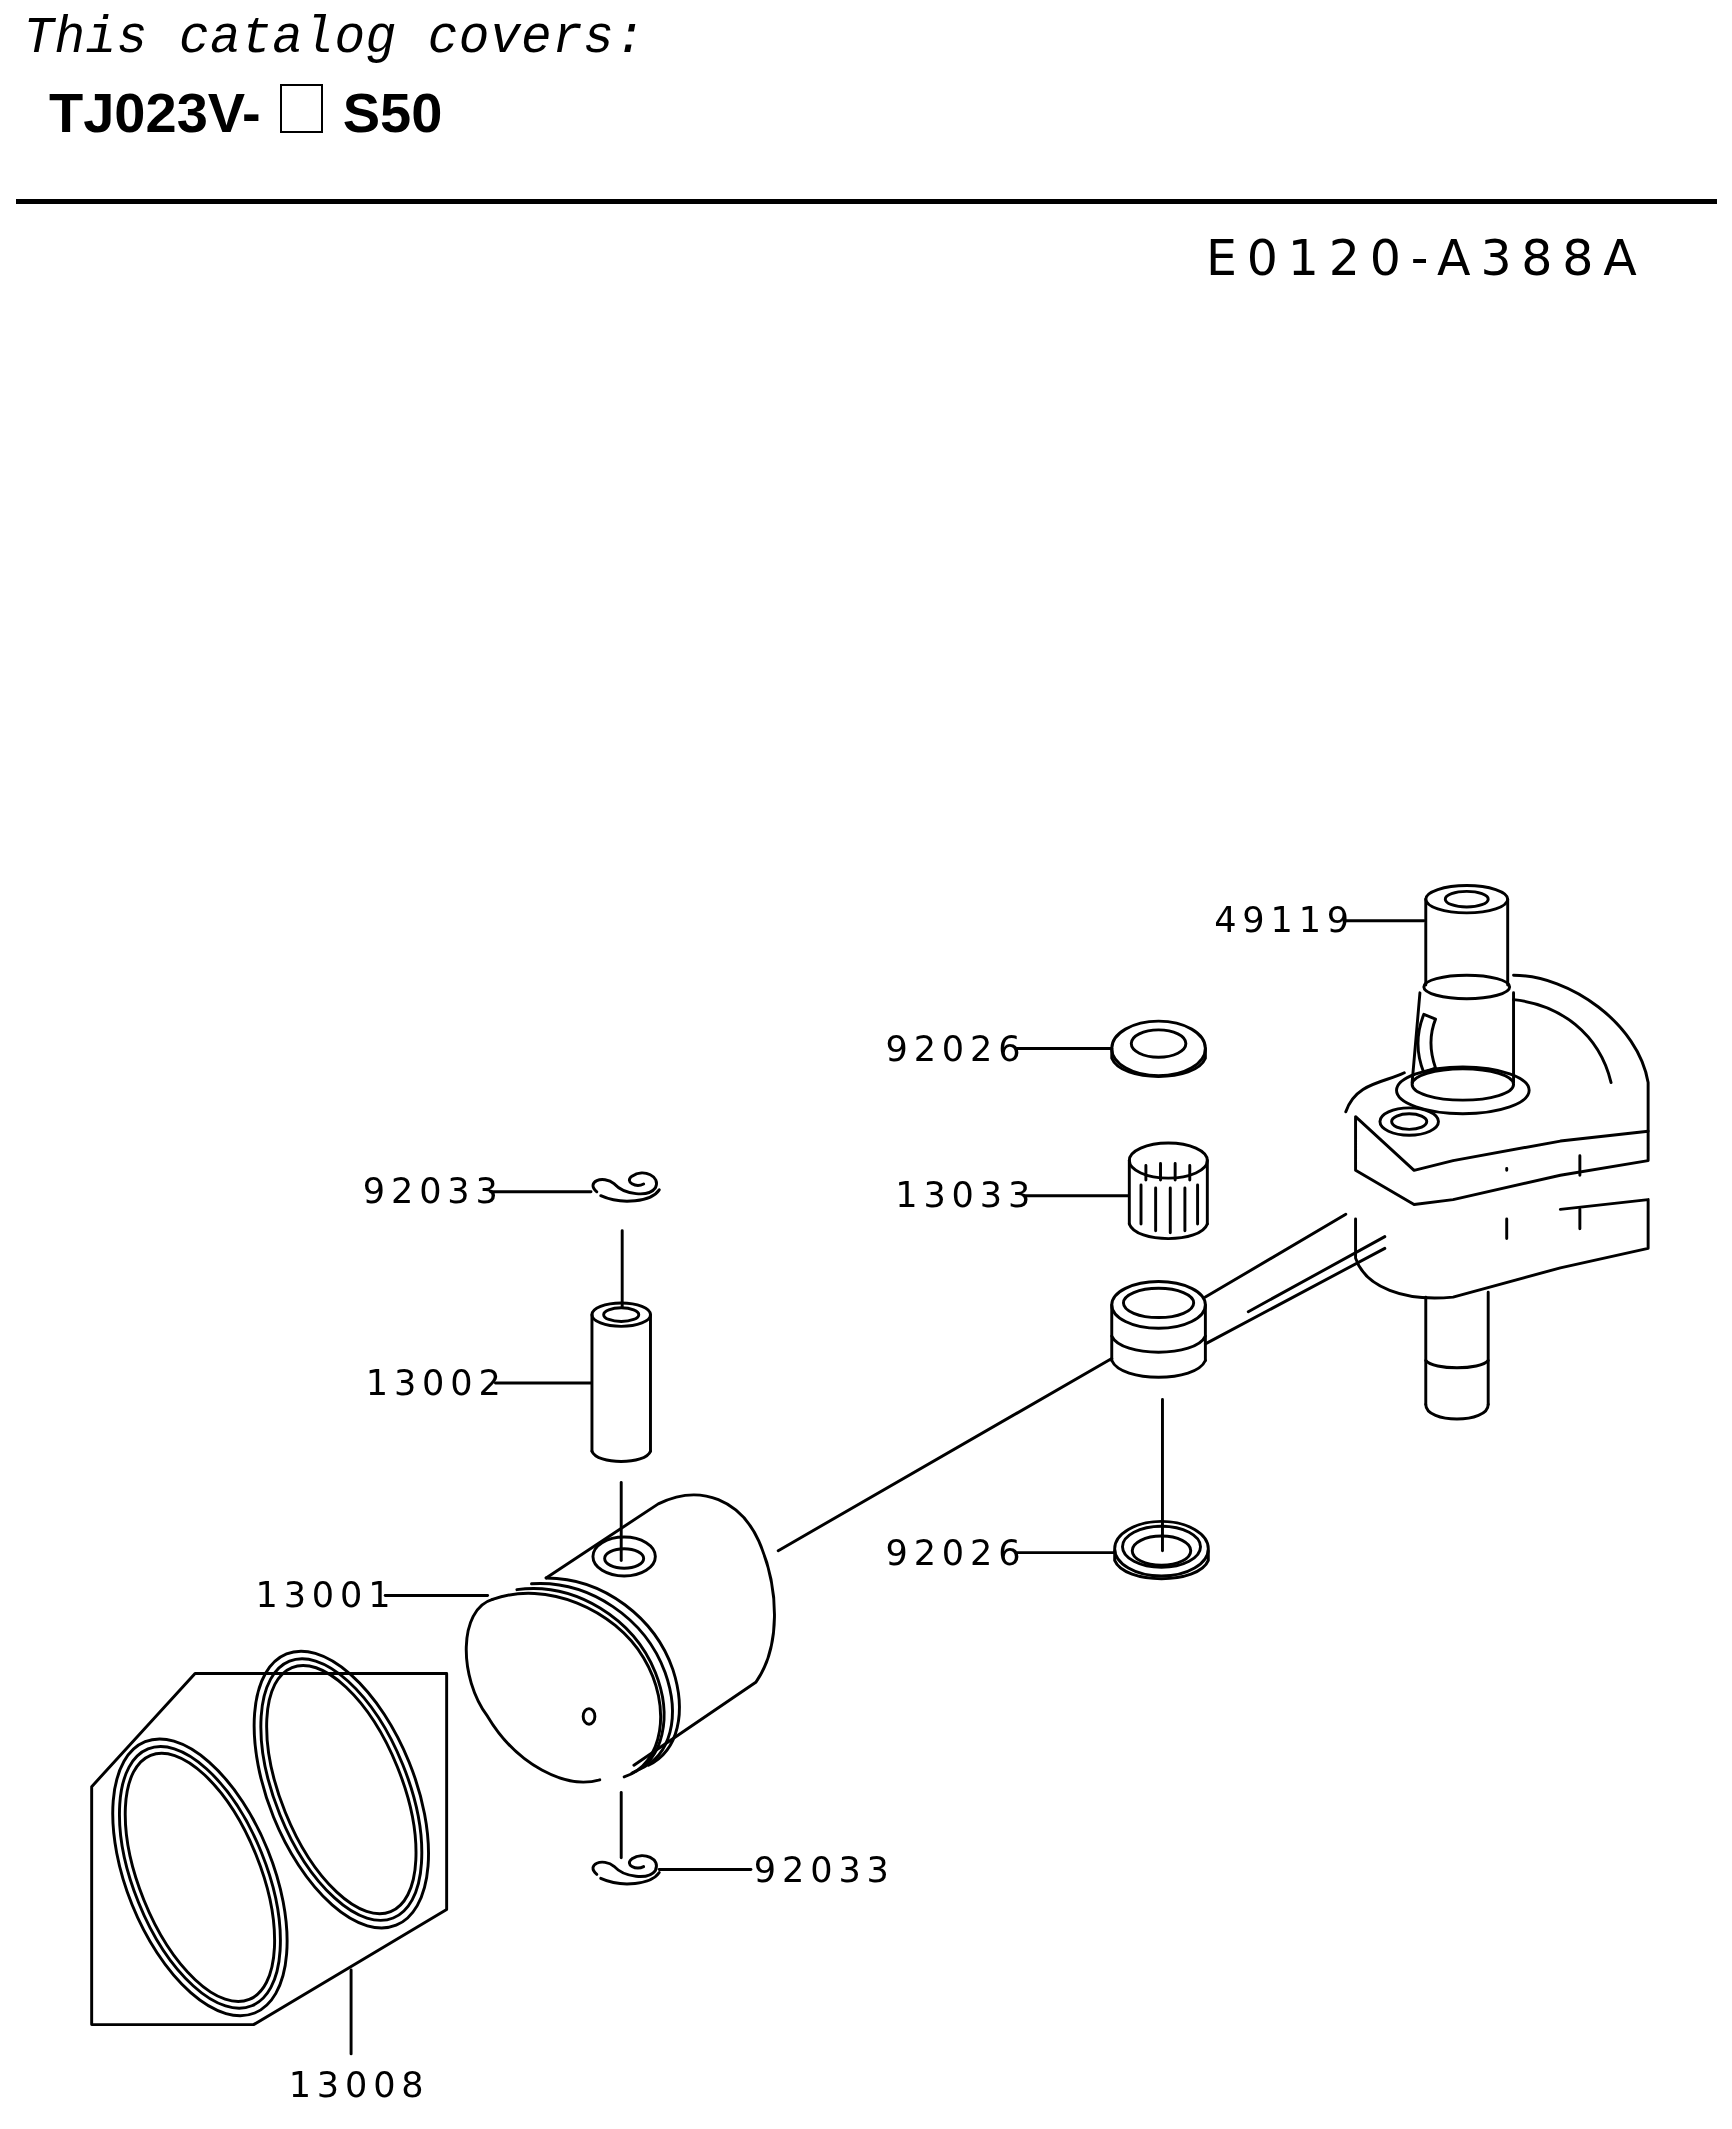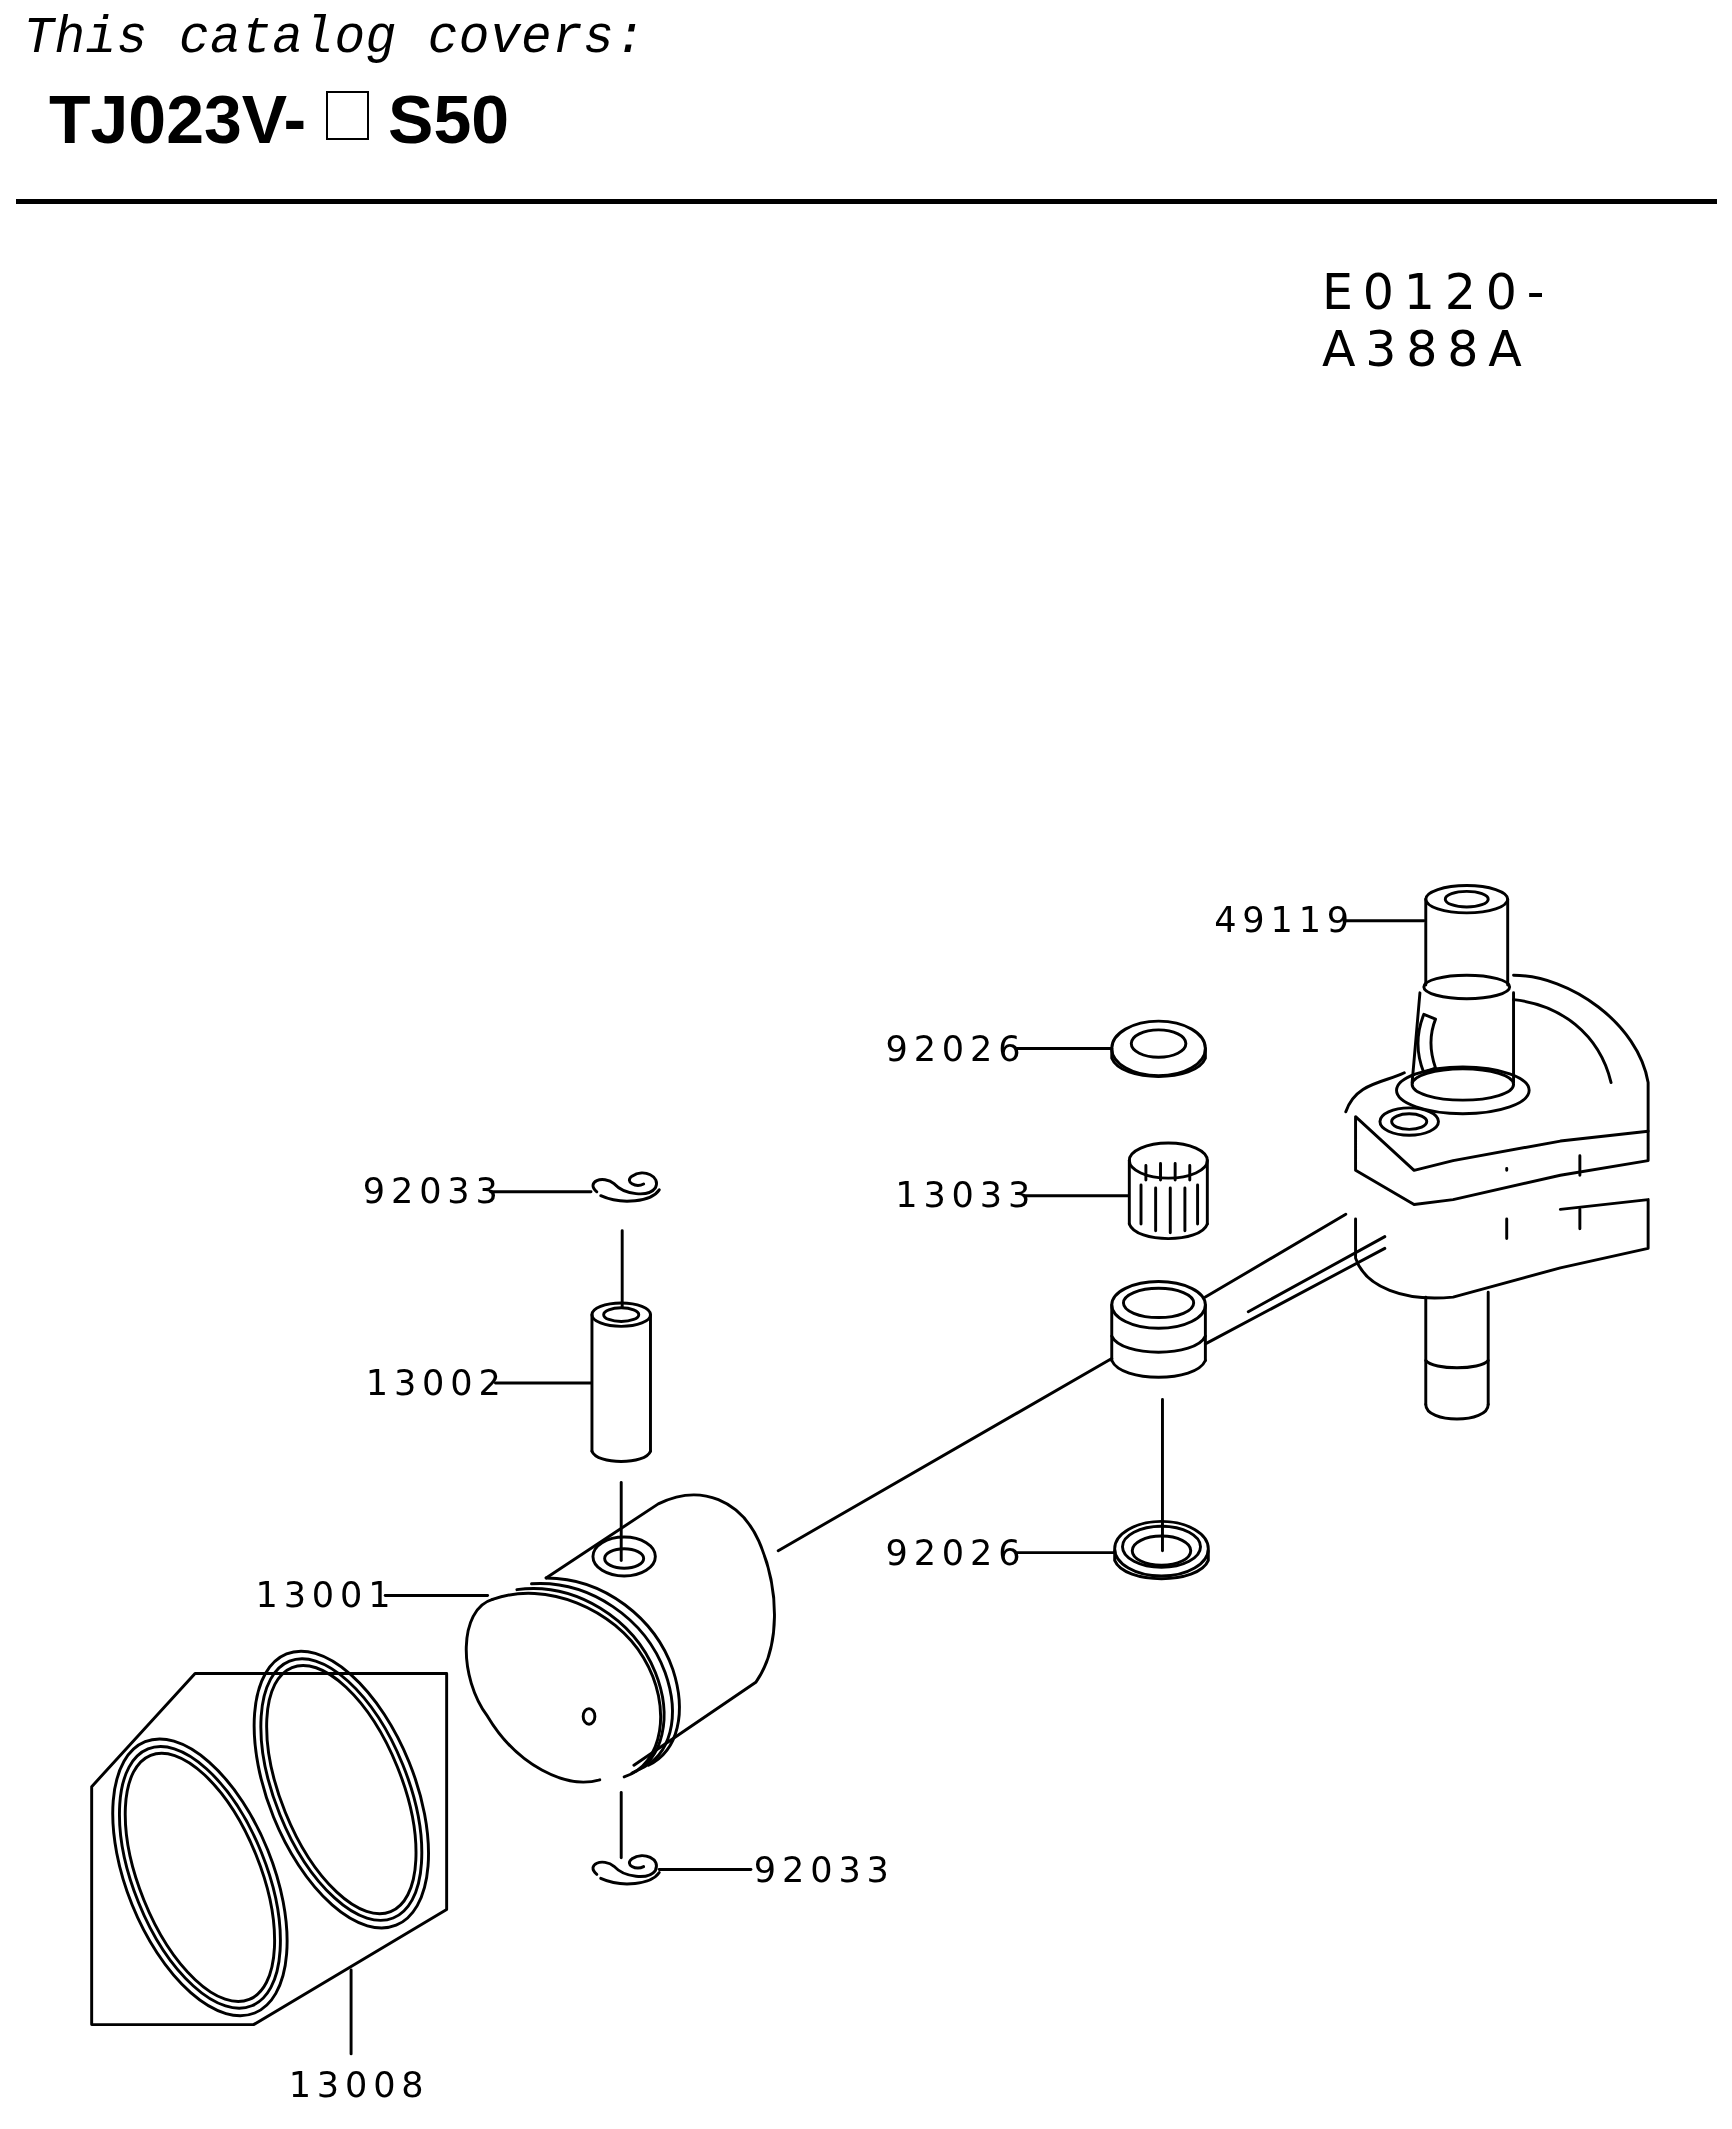--- a/index.html
+++ b/index.html
@@ -1,21 +1,21 @@
 <!DOCTYPE html>
 <html><head>
 <meta charset="utf-8">
 <style>
   html, body { margin:0; padding:0; background:#ffffff; }
   body { width:1732px; height:2130px; position:relative; overflow:hidden; font-family:"Liberation Sans", sans-serif; color:#000; }
   .cover-label { position:absolute; left:23.4px; top:9.8px; font-size:51px; font-style:italic; font-family:Liberation Mono, monospace; letter-spacing:0.5px; }
-  .model-row { position:absolute; left:49px; top:80px; font-size:68px; font-weight:bold; font-family:"Liberation Sans", sans-serif; display:flex; align-items:center; white-space:nowrap; }
+  .model-row { position:absolute; left:49px; top:80px; font-size:56px; font-weight:bold; font-family:"Liberation Sans", sans-serif; display:flex; align-items:center; white-space:nowrap; }
   .model-box { display:inline-block; width:39px; height:45px; border:2.9px solid #000; margin:0 19.5px 0 19.5px; position:relative; top:-3.9px; }
   .rule { position:absolute; left:15.6px; top:199px; width:1701px; height:4.9px; background:#000; }
-  .figure-code { position:absolute; left:1322px; top:230px; font-size:49px; font-family:"DejaVu Sans", sans-serif; letter-spacing:9.8px;margin-top:34px; }
+  .figure-code { position:absolute; left:1206px; top:230px; font-size:49px; font-family:"DejaVu Sans", sans-serif; letter-spacing:9.8px; }
   svg.diagram { position:absolute; left:0; top:0; }
   svg text { font-family:"DejaVu Sans", sans-serif; font-size:36px; letter-spacing:6px; fill:#000; }
 </style>
 </head>
 <body>
 
 <div class="cover-label">This catalog covers:</div>
 <div class="model-row">
   <span>TJ023V-</span>
   <span class="model-box"></span>

